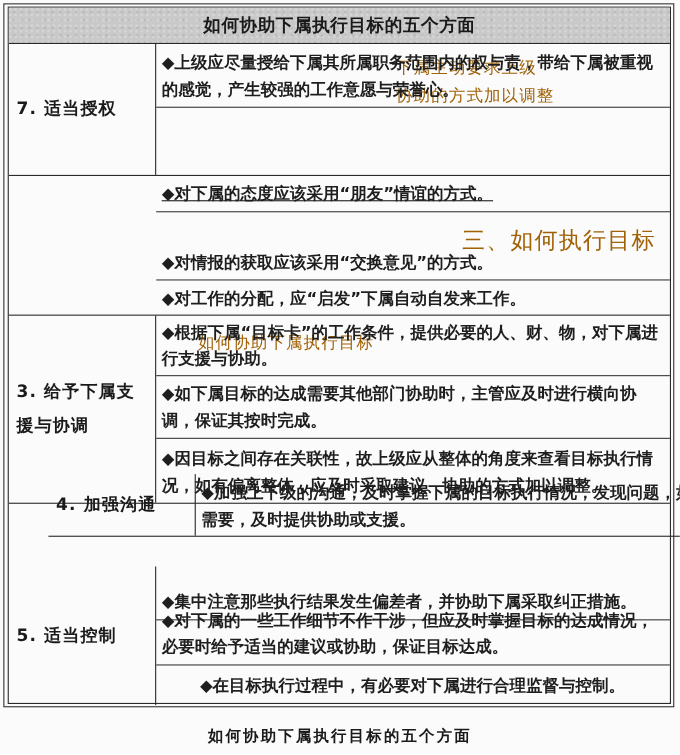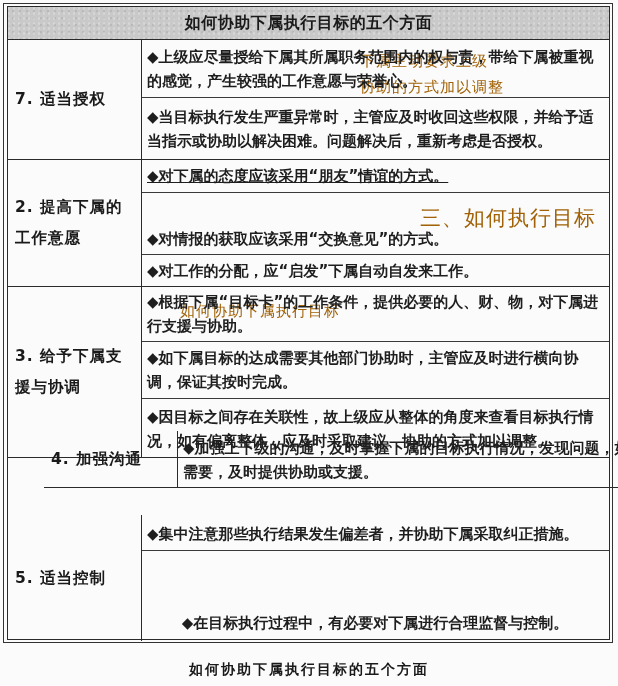--- a/index.html
+++ b/index.html
@@ -139,28 +139,24 @@
     <div class="header">
       <span class="header-title">如何协助下属执行目标的五个方面</span>
     </div>
 
     <div class="section" style="top:33px;height:120px;">
       <div class="sec-label">7. 适当授权</div>
       <div class="items">
         <div class="item" style="top:0;height:58px;justify-content:center;">
           <span class="item-text">◆上级应尽量授给下属其所属职务范围内的权与责，带给下属被重视的感觉，产生较强的工作意愿与荣誉心。</span>
         </div>
-        <div class="item last" style="top:58px;height:62px;">
-          <span class="item-text">◆当目标执行发生严重异常时，主管应及时收回这些权限，并给予适当指示或协助以解决困难。问题解决后，重新考虑是否授权。</span>
-        </div>
       </div>
     </div>
 
     <div class="section" style="top:153px;height:127px;">
-      <div class="sec-label">2. 提高下属的工作意愿</div>
       <div class="items">
         <div class="item" style="top:0;height:33px;text-decoration:underline;">
           <span class="item-text">◆对下属的态度应该采用“朋友”情谊的方式。</span>
         </div>
         <div class="item" style="top:63px;height:32px;">
           <span class="item-text">◆对情报的获取应该采用“交换意见”的方式。</span>
         </div>
         <div class="item last" style="top:95px;height:32px;">
           <span class="item-text">◆对工作的分配，应“启发”下属自动自发来工作。</span>
         </div>
@@ -187,22 +183,25 @@
       <div class="items">
         <div class="item last" style="top:0;height:57px;">
           <span class="item-text">◆加强上下级的沟通，及时掌握下属的目标执行情况，发现问题，如需要，及时提供协助或支援。</span>
         </div>
       </div>
     </div>
 
     <div class="section last" style="top:508px;height:126px;">
       <div class="sec-label">5. 适当控制</div>
       <div class="items">
-        <div class="item" style="top:3px;height:33px;text-align:center;">
+        <div class="item" style="top:16px;height:33px;text-align:center;">
           <span class="item-text">◆集中注意那些执行结果发生偏差者，并协助下属采取纠正措施。</span>
+        </div>
+        <div class="item" style="top:33px;height:57px;">
+          <span class="item-text">◆对下属的一些工作细节不作干涉，但应及时掌握目标的达成情况，必要时给予适当的建议或协助，保证目标达成。</span>
         </div>
         <div class="item last" style="top:90px;height:36px;justify-content:center;">
           <span class="item-text">◆在目标执行过程中，有必要对下属进行合理监督与控制。</span>
         </div>
       </div>
     </div>
 
   </div>
 
   <div class="caption">如何协助下属执行目标的五个方面</div>

